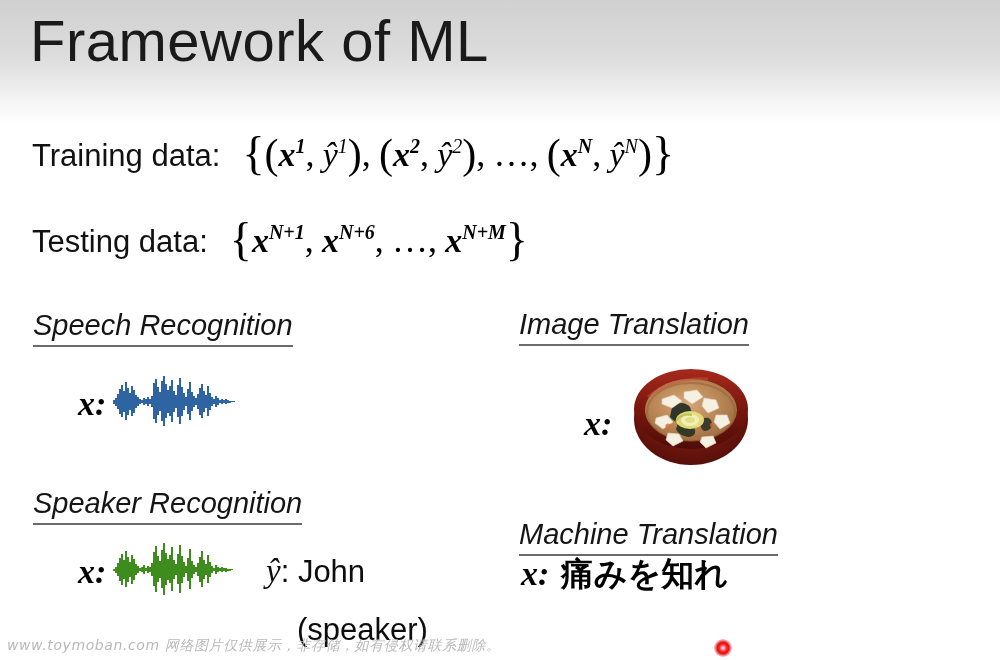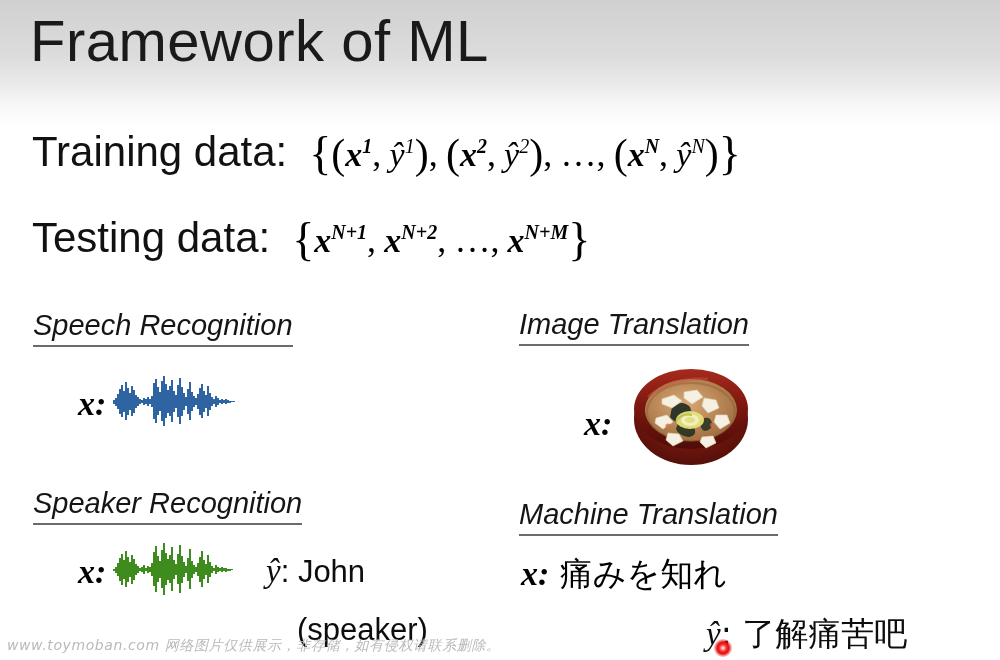--- a/index.html
+++ b/index.html
@@ -41,21 +41,21 @@
   .data-row {
     position: absolute;
     display: flex;
     align-items: baseline;
     white-space: nowrap;
   }
   #row-training { left: 32px; top: 124px; }
   #row-testing  { left: 32px; top: 210px; }
 
   .data-label {
-    font-size: 42px;
+    font-size: 31px;
     font-weight: 400;
     color: #111;
     margin-right: 22px;
   }
 
   .formula {
     font-family: "Liberation Serif", serif;
     font-size: 36px;
     color: #000;
     white-space: nowrap;
@@ -104,21 +104,21 @@
     font-style: italic;
     font-weight: 400;
     color: #151515;
     white-space: nowrap;
     padding-bottom: 3px;
     border-bottom: 2px solid #6b6b6b;
   }
   #head-speech  { left: 33px;  top: 309px; }
   #head-speaker { left: 33px;  top: 487px; }
   #head-image   { left: 519px; top: 308px; }
-  #head-mt      { left: 519px; top: 498px; text-align: right; }
+  #head-mt      { left: 519px; top: 518px; text-align: right; }
 
   
   .ex-x {
     position: absolute;
     font-family: "Liberation Serif", serif;
     font-style: italic;
     font-weight: bold;
     font-size: 34px;
     color: #000;
     white-space: nowrap;
@@ -141,21 +141,21 @@
   #y-speaker { left: 266px; top: 553px; }
   #y-speaker2{ left: 297px; top: 612px; }
   #x-image   { left: 584px; top: 405px; }
   #y-image   { left: 791px; top: 405px; }
   #x-mt      { left: 521px; top: 552px; }
   #y-mt      { left: 706px; top: 612px; }
 
   .jp {
     font-family: "DejaVu Sans", sans-serif;
     font-style: normal;
-    font-weight: 400;
+    font-weight: 700;
     font-size: 33px;
   }
 
   
   .wave {
     position: absolute;
   }
   #wave-speech  { left: 112px; top: 373px; }
   #wave-speaker { left: 112px; top: 541px; }
 
@@ -208,21 +208,21 @@
   <div class="data-row" id="row-training">
     <span class="data-label">Training data:</span>
     <span class="formula">
       <span class="brace">{</span><span class="paren">(</span><span class="var">x</span><span class="sup-b">1</span><span class="comma">,</span> <span class="yhat">ŷ</span><span class="sup">1</span><span class="paren">)</span><span class="comma">,</span> <span class="paren">(</span><span class="var">x</span><span class="sup-b">2</span><span class="comma">,</span> <span class="yhat">ŷ</span><span class="sup">2</span><span class="paren">)</span><span class="comma">,</span> <span>…</span><span class="comma">,</span> <span class="paren">(</span><span class="var">x</span><span class="sup-b">N</span><span class="comma">,</span> <span class="yhat">ŷ</span><span class="sup">N</span><span class="paren">)</span><span class="brace">}</span>
     </span>
   </div>
 
   <div class="data-row" id="row-testing">
     <span class="data-label">Testing data:</span>
     <span class="formula">
-      <span class="brace">{</span><span class="var">x</span><span class="sup-b">N+1</span><span class="comma">,</span> <span class="var">x</span><span class="sup-b">N+2</span><span class="comma">,</span> <span>…</span><span class="comma">,</span> <span class="var">x</span><span class="sup-b">N+M</span><span class="brace">}</span>
+      <span class="brace">{</span><span class="var">x</span><span class="sup-b">N+1</span><span class="comma">,</span> <span class="var">x</span><span class="sup-b">N+6</span><span class="comma">,</span> <span>…</span><span class="comma">,</span> <span class="var">x</span><span class="sup-b">N+M</span><span class="brace">}</span>
     </span>
   </div>
 
   <div class="section-title" id="head-speech">Speech Recognition</div>
 
   <div class="ex-x" id="x-speech">x:</div>
 
   <svg class="wave" id="wave-speech" width="130" height="58" viewBox="0 0 130 58">
     <g stroke="#2f64a3" stroke-width="1.15" shape-rendering="crispEdges">
       <line x1="2" y1="27" x2="2" y2="31"></line>
@@ -422,21 +422,18 @@
     <path d="M16 34 Q40 14 76 16" fill="none" stroke="#c8513c" stroke-width="3" opacity="0.5"></path>
   </svg>
 
 
   <div class="section-title" id="head-mt">Machine Translation</div>
 
   <div class="ex-x" id="x-mt">
     <span>x:</span><span class="jp"> 痛みを知れ</span>
   </div>
 
-  <div class="ex-y" id="y-mt">
-    <span class="yh">ŷ</span><span class="jp">: 了解痛苦吧</span>
-  </div>
 
   <div id="laser-dot"></div>
 
   <div id="watermark">www.toymoban.com 网络图片仅供展示，非存储，如有侵权请联系删除。</div>
 
 </div>
 
 </body></html>

